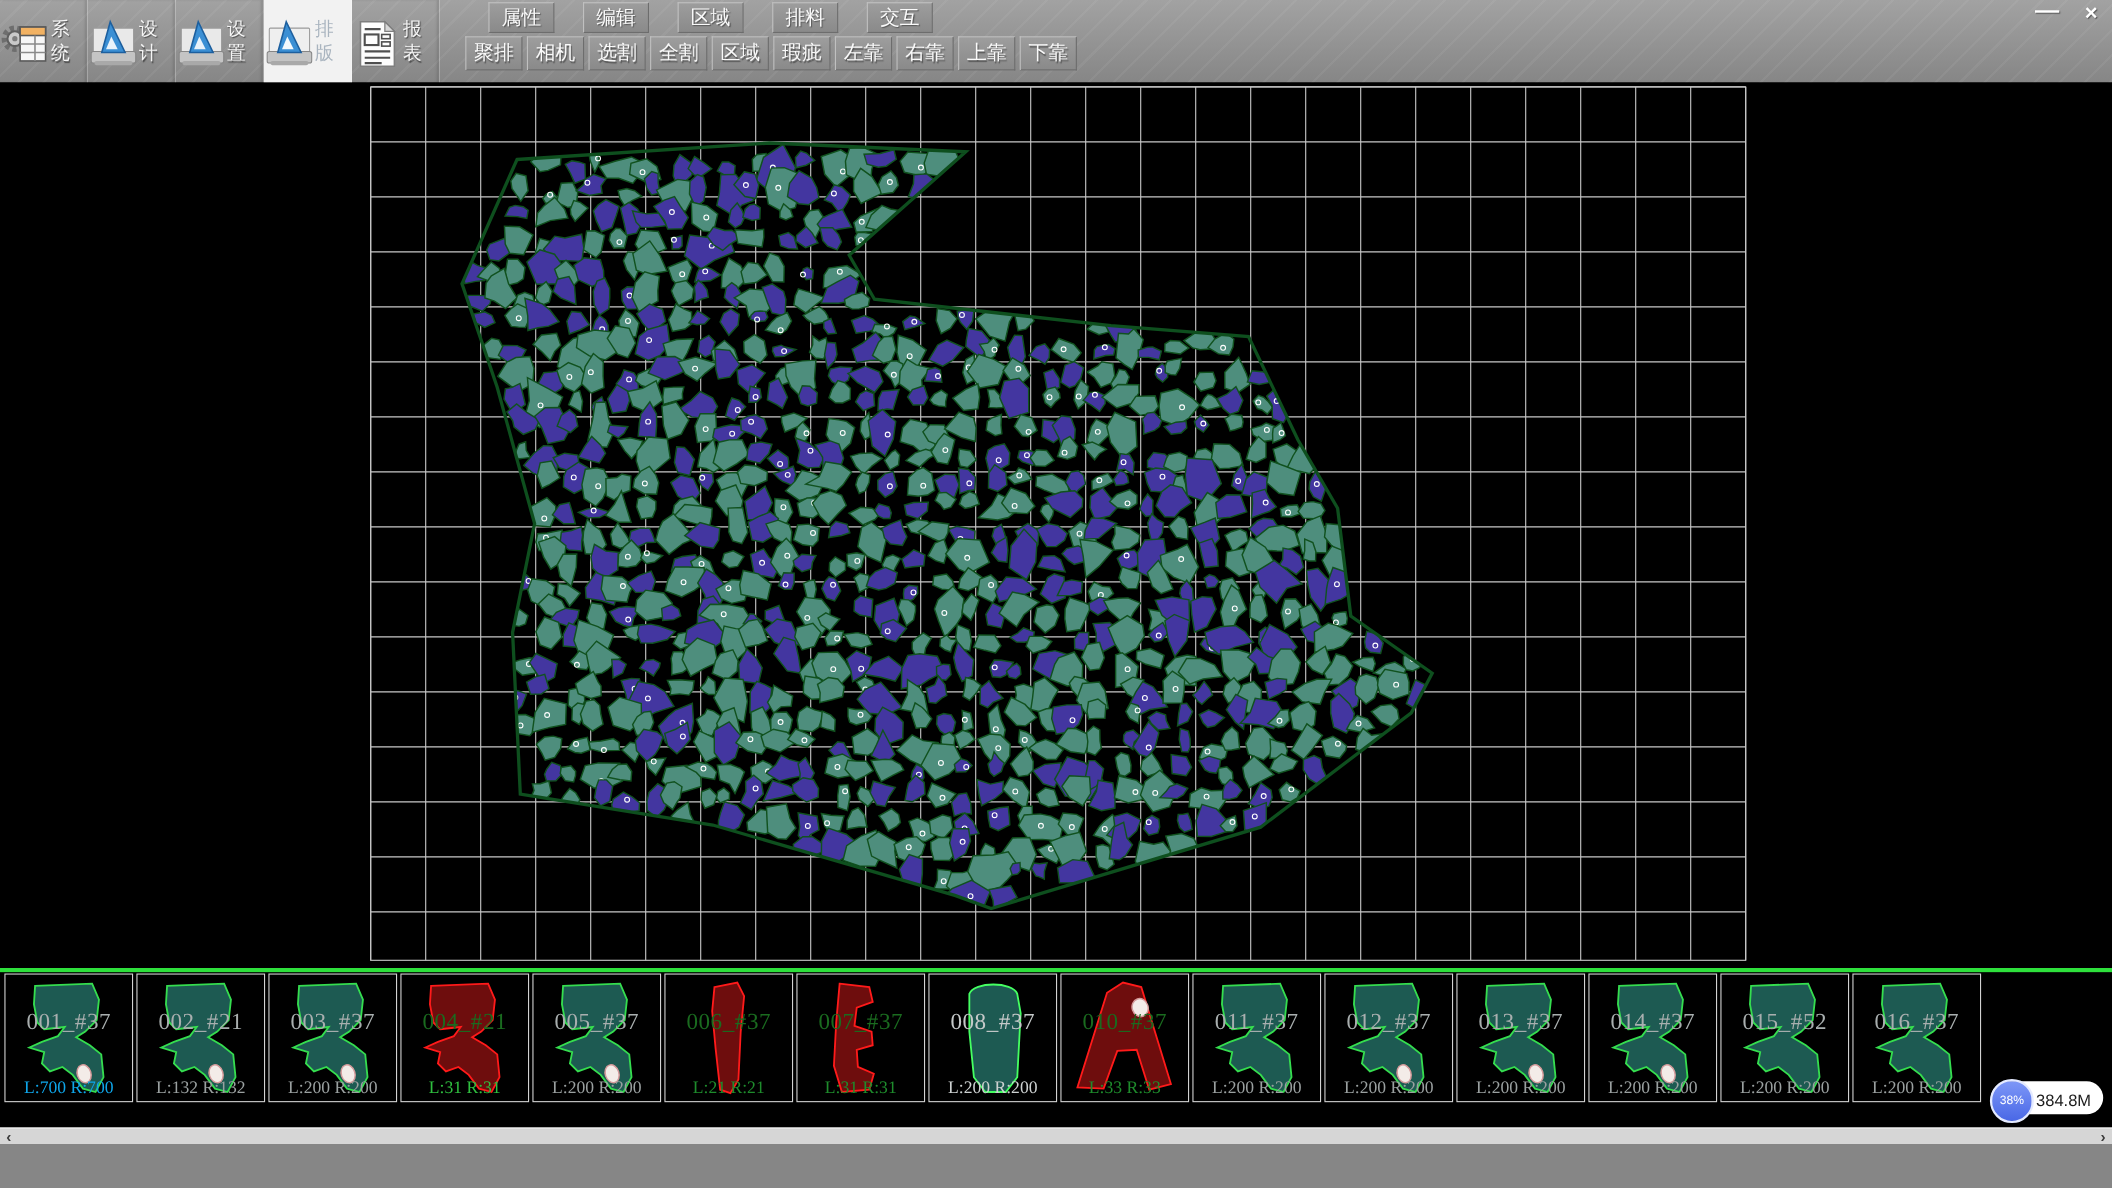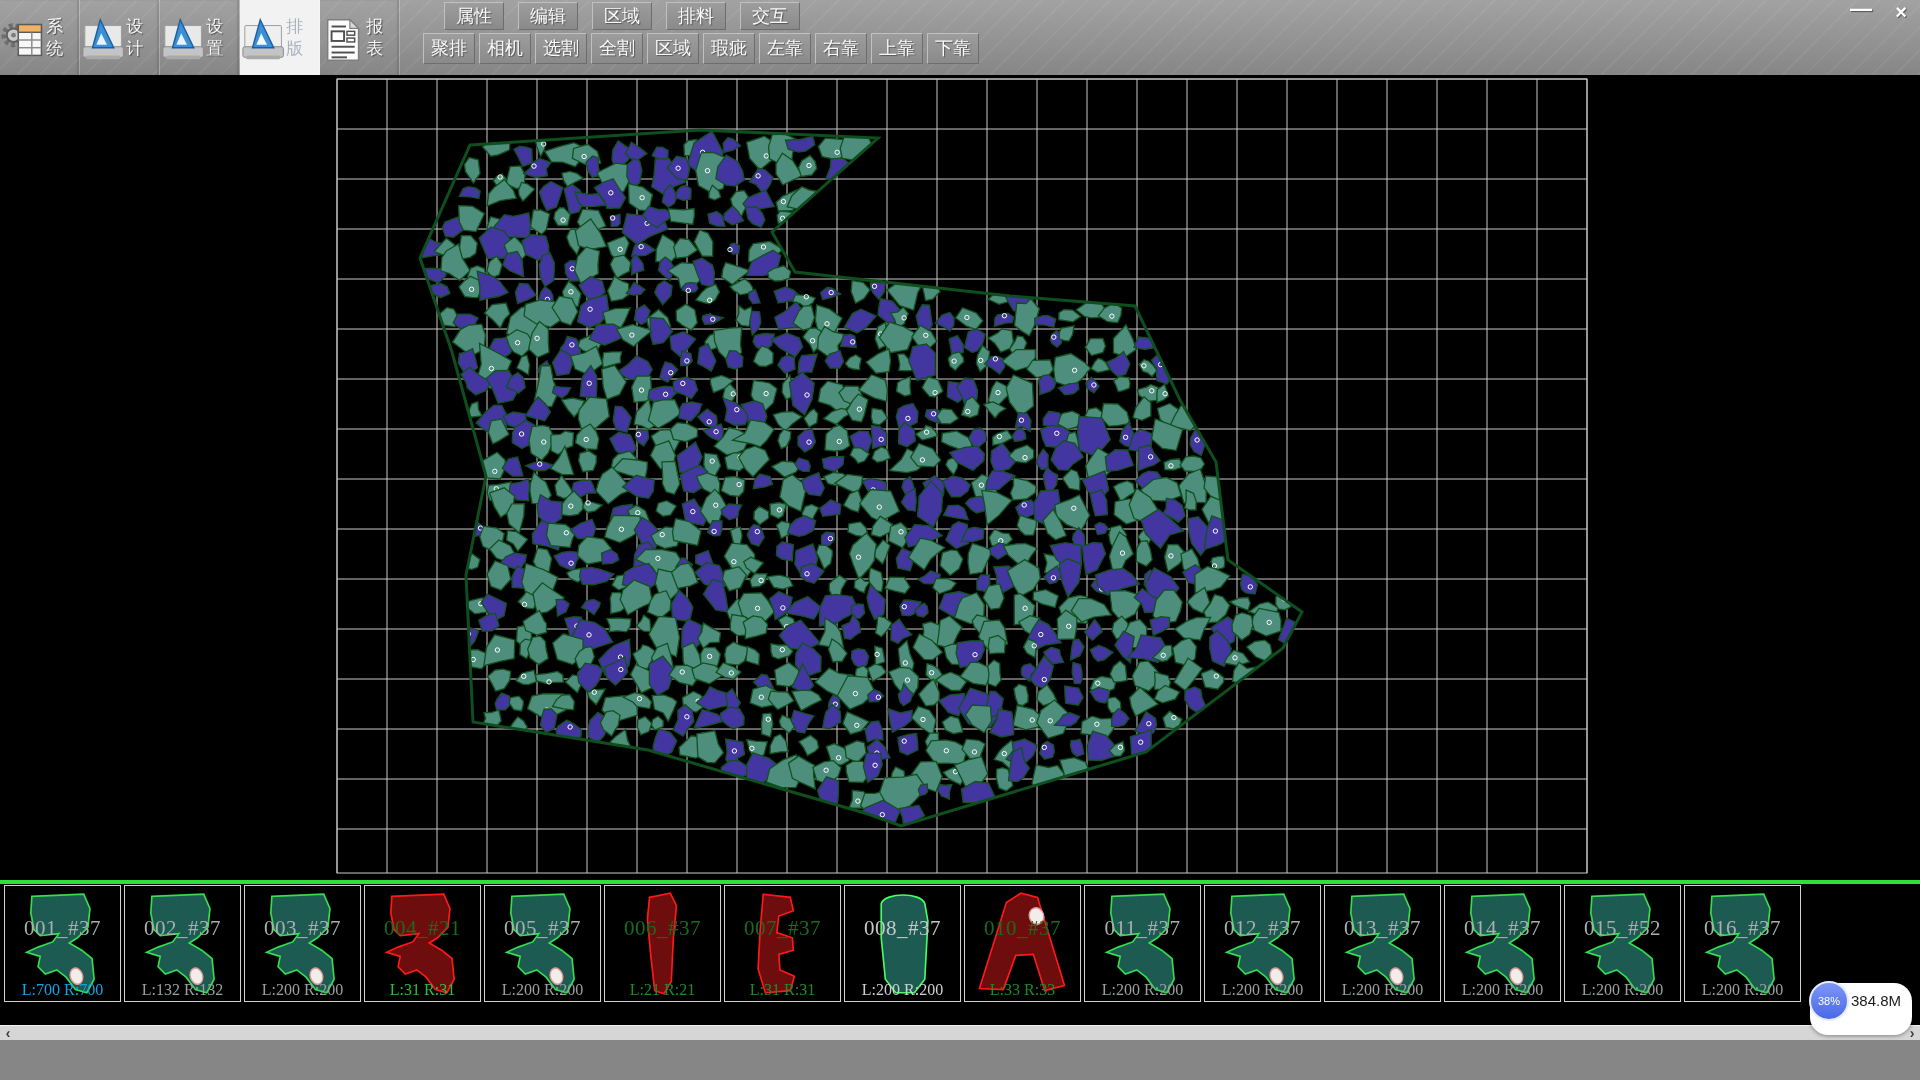--- a/index.html
+++ b/index.html
@@ -20,21 +20,21 @@
     border-right:1px solid rgba(255,255,255,.25); box-shadow:inset -2px 0 2px rgba(0,0,0,.12);
   }
   .app-btn.selected { background:#f2f2f2; box-shadow:none; }
   .app-btn .icon { width:48px; height:46px; margin-top:4px; }
   .app-btn .app-label {
     font-family:"Liberation Serif", serif; font-size:17px; color:#f5f5f5;
     text-shadow:1px 1px 1px #4a4a4a; line-height:22px;
   }
   .app-btn.selected .app-label { color:#a9b4bf; text-shadow:none; }
 
-  .menu-row1 { position:absolute; left:428px; top:2px; display:flex; gap:14px;padding-left:16px; }
+  .menu-row1 { position:absolute; left:428px; top:2px; display:flex; gap:26px;padding-left:16px; }
   .menu-row2 { position:absolute; left:423px; top:33px; display:flex; gap:4px; }
   .menu-btn {
     font-family:"Liberation Serif", serif; font-size:18px; color:#fafafa;
     text-shadow:1px 1px 1px #555; text-align:center; cursor:default;
     background:linear-gradient(#9d9d9d,#8a8a8a);
     border:1px solid; border-color:#c0c0c0 #6d6d6d #6d6d6d #c0c0c0;
   }
   .menu-row1 .menu-btn { width:60px; height:28px; line-height:26px; }
   .menu-row2 .menu-btn { width:52px; height:31px; line-height:29px; }
 
@@ -75,21 +75,21 @@
     background:#d6d6d6; border-top:1px solid #f2f2f2;
   }
   .hs-arrow {
     position:absolute; top:0; width:16px; height:15px; color:#3c3c3c;
     font-size:14px; font-weight:bold; line-height:14px; text-align:center; cursor:default;
   }
   .hs-arrow.left { left:0; } .hs-arrow.right { right:0; }
   .statusbar { position:absolute; left:0; top:1040px; width:1920px; height:40px; background:#868686; }
 
   .status-pill {
-    position:absolute; left:1810px; top:983px; width:102px; height:52px;
+    position:absolute; left:1810px; top:983px; width:102px; height:30px;
     background:#fff; border-radius:18px; box-shadow:0 1px 4px rgba(0,0,0,.4);
   }
   .progress-circle {
     position:absolute; left:-1px; top:-2px; width:40px; height:40px; border-radius:50%;
     background:linear-gradient(#7d97f7,#4a68e6); border:2px solid #e4eaff;
     color:#fff; font-size:11px; display:flex; align-items:center; justify-content:center;
   }
   .memory-text {
     position:absolute; right:11px; top:0; height:36px; line-height:36px;
     color:#1c1c1c; font-size:15px;
@@ -1183,21 +1183,21 @@
         <ellipse cx="63" cy="85" rx="6" ry="8" transform="rotate(-18 63 85)" fill="#f3ece8" stroke="#d49a9a" stroke-width="1.3"></ellipse>
       </svg>
       <div class="thumb-id" style="color:#a9afaf">001_#37</div>
       <div class="thumb-counts" style="color:#0ea5e9">L:700 R:700</div>
     </div>
     <div class="thumb-cell">
       <svg width="110" height="112" viewBox="0 0 100 108">
         <path d="M20,8 L70,6 L76,20 L74,38 L64,48 L56,53 L68,60 L78,68 L80,88 L73,101 L62,98 L53,86 L44,79 L33,83 L26,76 L28,66 L15,62 L26,57 L40,52 L46,44 L28,46 L22,40 L19,24 Z" fill="#1d5a52" stroke="#35dd4f" stroke-width="1.6"></path>
         <ellipse cx="63" cy="85" rx="6" ry="8" transform="rotate(-18 63 85)" fill="#f3ece8" stroke="#d49a9a" stroke-width="1.3"></ellipse>
       </svg>
-      <div class="thumb-id" style="color:#a9afaf">002_#37</div>
+      <div class="thumb-id" style="color:#a9afaf">002_#21</div>
       <div class="thumb-counts" style="color:#9aa0a0">L:132 R:132</div>
     </div>
     <div class="thumb-cell">
       <svg width="110" height="112" viewBox="0 0 100 108">
         <path d="M20,8 L70,6 L76,20 L74,38 L64,48 L56,53 L68,60 L78,68 L80,88 L73,101 L62,98 L53,86 L44,79 L33,83 L26,76 L28,66 L15,62 L26,57 L40,52 L46,44 L28,46 L22,40 L19,24 Z" fill="#1d5a52" stroke="#35dd4f" stroke-width="1.6"></path>
         <ellipse cx="63" cy="85" rx="6" ry="8" transform="rotate(-18 63 85)" fill="#f3ece8" stroke="#d49a9a" stroke-width="1.3"></ellipse>
       </svg>
       <div class="thumb-id" style="color:#a9afaf">003_#37</div>
       <div class="thumb-counts" style="color:#9aa0a0">L:200 R:200</div>
     </div>

